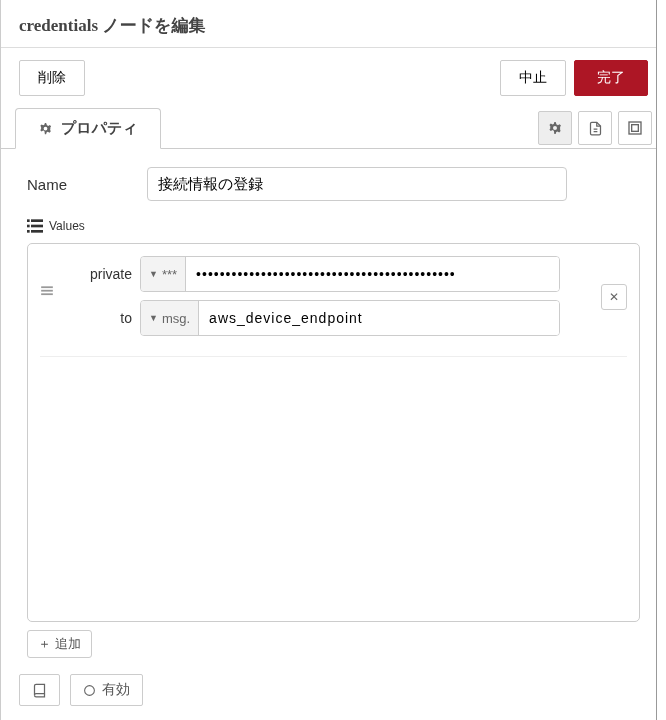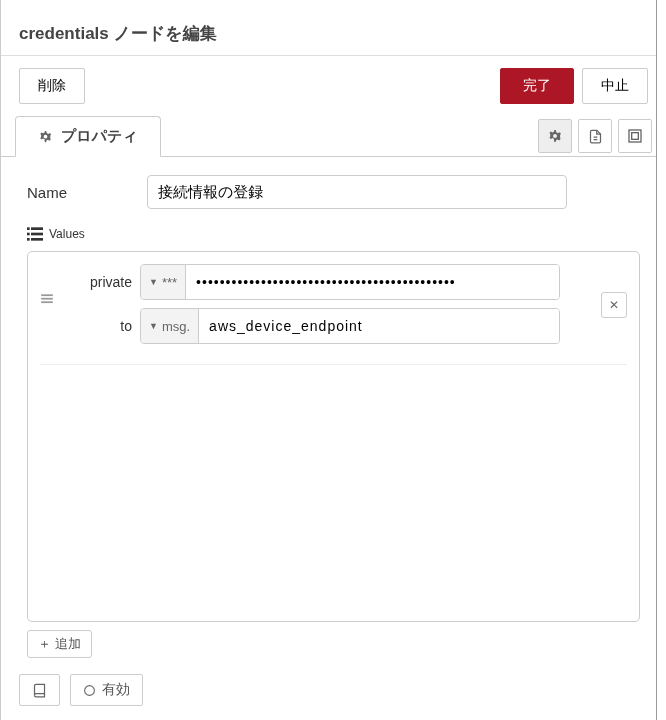--- a/index.html
+++ b/index.html
@@ -1,19 +1,19 @@
 <!DOCTYPE html>
 <html><head>
 <meta charset="utf-8">
 <style>
 * { box-sizing: border-box; margin: 0; padding: 0; }
 body { font-family: "Helvetica Neue", Arial, sans-serif; font-size: 14px; color: #333; background: #fff; width: 666px; height: 720px; overflow: hidden; position: relative; }
 .panel { display: flex; flex-direction: column; height: 100%; border-left: 1px solid #ccc; }
 .right-edge { position: absolute; right: 0; top: 0; bottom: 0; width: 10px; border-left: 1px solid #999; background: #fff; }
-.header { padding: 22px 18px 10px 18px; border-bottom: 1px solid #ddd; }
+.header { padding: 14px 18px 10px 18px; border-bottom: 1px solid #ddd; font-family: Liberation Serif, serif; }
 .header-title { font-size: 17px; font-weight: bold; color: #444; }
 .toolbar { padding: 12px 18px; display: flex; justify-content: space-between; align-items: center; }
 .btn { padding: 8px 18px; border: 1px solid #ccc; background: #fff; font-size: 14px; cursor: pointer; border-radius: 2px; }
 .btn-danger { background: #ad1625; color: #fff; border-color: #ad1625; padding: 8px 22px; }
 .toolbar-right { display: flex; gap: 8px; }
 .tabs-row { display: flex; align-items: center; border-bottom: 1px solid #ccc; padding: 0 14px; }
 .tab { display: flex; align-items: center; gap: 8px; padding: 10px 22px; border: 1px solid #ccc; border-bottom: 1px solid #fff; margin-bottom: -1px; background: #fff; font-size: 15px; font-weight: bold; color: #444; border-radius: 4px 4px 0 0; }
 .tab-icons { margin-left: auto; display: flex; gap: 6px; }
 .icon-btn { width: 34px; height: 34px; border: 1px solid #ccc; background: #fff; display: flex; align-items: center; justify-content: center; cursor: pointer; border-radius: 2px; }
 .icon-btn.active { background: #eee; }
@@ -42,22 +42,22 @@
 <body>
 
 <div class="panel">
   <div class="header">
     <div class="header-title">credentials ノードを編集</div>
   </div>
 
   <div class="toolbar">
     <button class="btn">削除</button>
     <div class="toolbar-right">
+      <button class="btn">中止</button>
       <button class="btn btn-danger">完了</button>
-      <button class="btn">中止</button>
     </div>
   </div>
 
   <div class="tabs-row">
     <div class="tab">
       <span>
         <svg width="15" height="15" viewBox="0 0 24 24" fill="#666">
             <path d="M19.4 13l.6-1-.6-1 1.5-2.6-2-2-2.6 1.5-1-.6-1-.6L13 3h-2l-.7 2.7-1 .6-1 .6L5.7 5.4l-2 2L5.2 10l-.6 1 .6 1-1.5 2.6 2 2 2.6-1.5 1 .6 1 .6L11 21h2l.7-2.7 1-.6 1-.6 2.6 1.5 2-2L19.4 13zM12 15a3 3 0 110-6 3 3 0 010 6z"></path>
           </svg>
       </span>

